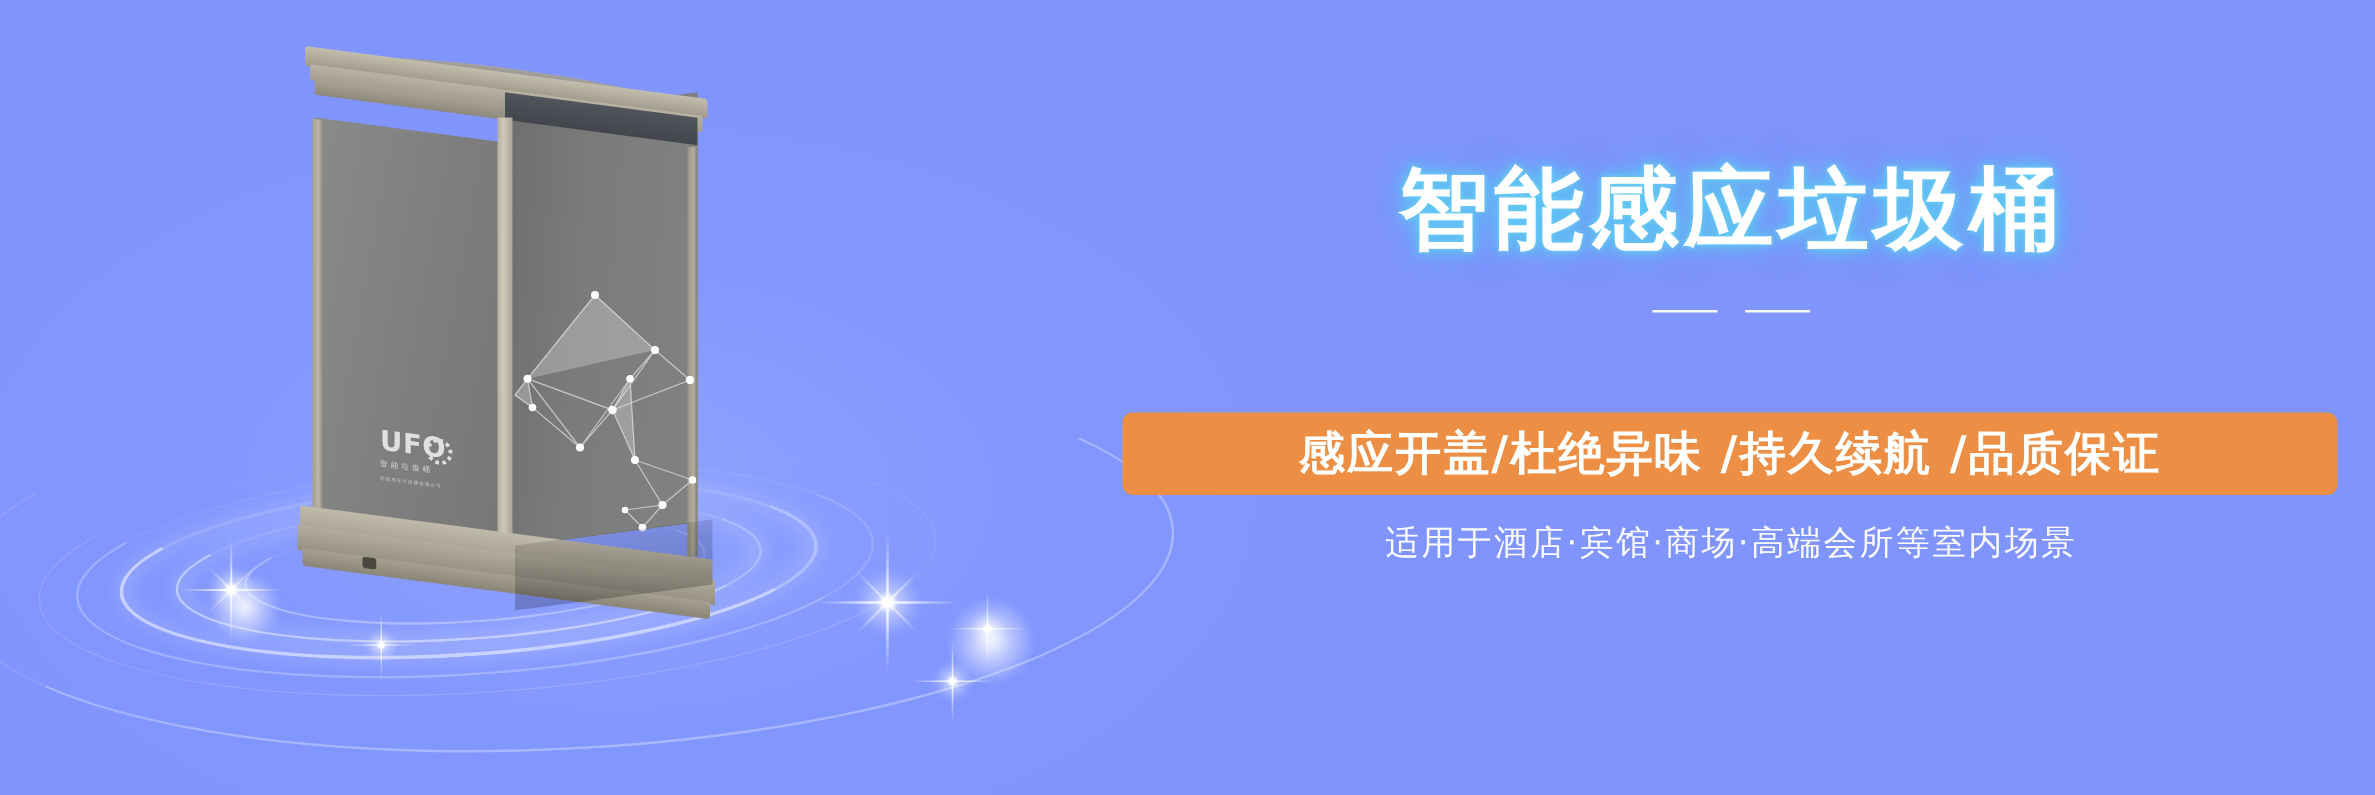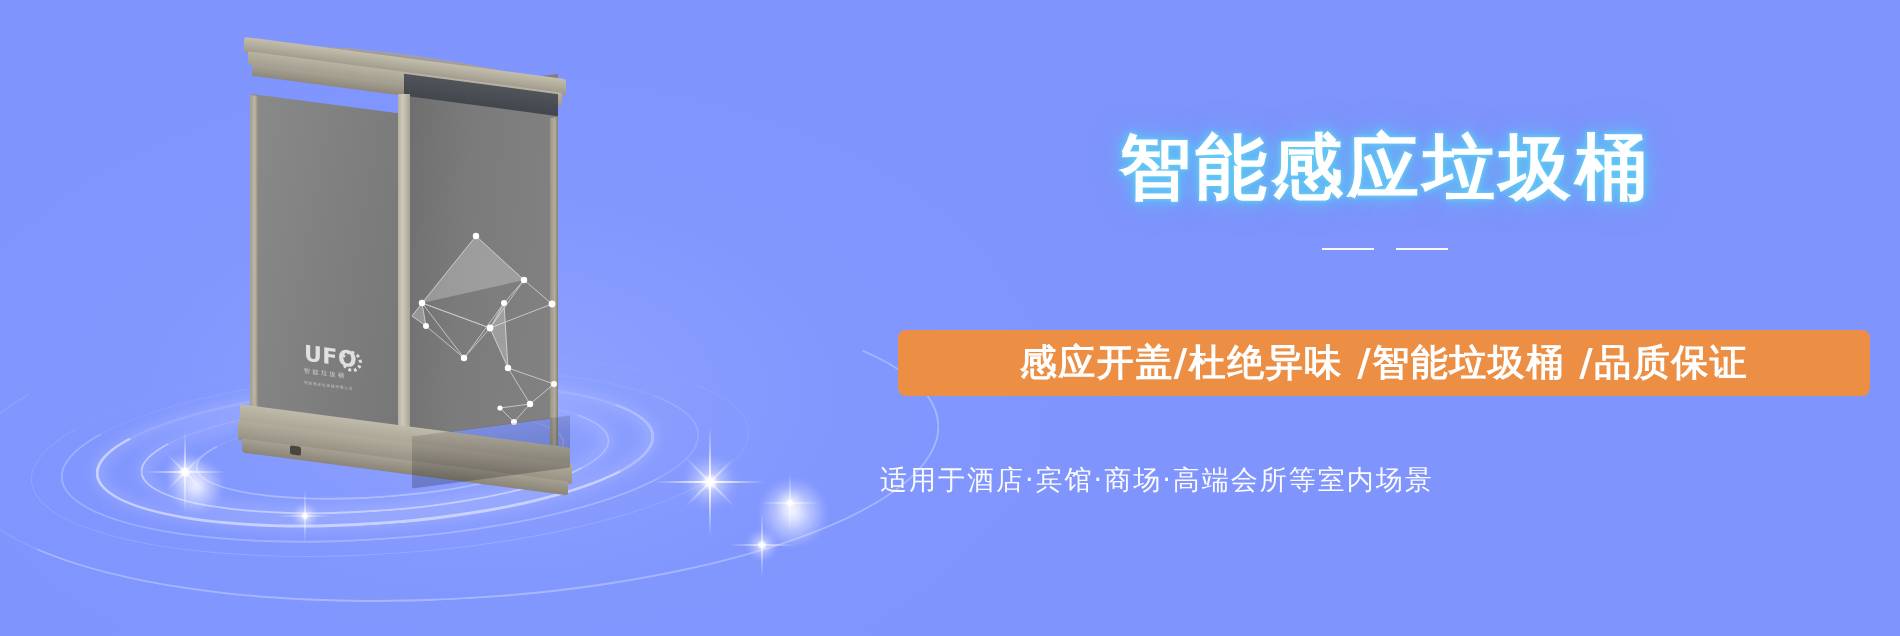--- a/index.html
+++ b/index.html
@@ -260,21 +260,22 @@
     background:#ec8f44;
     border-radius:8px;
     display:flex; align-items:center; justify-content:center;
   }
   .ribbon-text {
     color:#ffffff; font-size:37px; font-weight:700; letter-spacing:1.5px;
     white-space:nowrap;
   }
 
   .footnote {
-    position:absolute; left:0; top:462px; width:100%;
+    position:absolute; left:0; top:416px; width:100%;
+    text-align:center;
     color:#ffffff; font-size:27px; letter-spacing:2px; font-weight:400;
     opacity:.97;
   }
 </style>
 </head>
 <body>
 
 <div class="banner">
 
   <div class="product-scene">
@@ -397,19 +398,19 @@
   <div class="copy">
 
     <div class="headline">智能感应垃圾桶</div>
 
     <div class="subline">
       <span class="dash"></span>
       <span class="dash"></span>
     </div>
 
     <div class="ribbon">
-      <span class="ribbon-text">感应开盖/杜绝异味 /智能垃圾桶 /品质保证</span>
+      <span class="ribbon-text">感应开盖/杜绝异味 /持久续航 /品质保证</span>
     </div>
 
     <div class="footnote">适用于酒店·宾馆·商场·高端会所等室内场景</div>
   </div>
 
 </div>
 
 </body></html>

